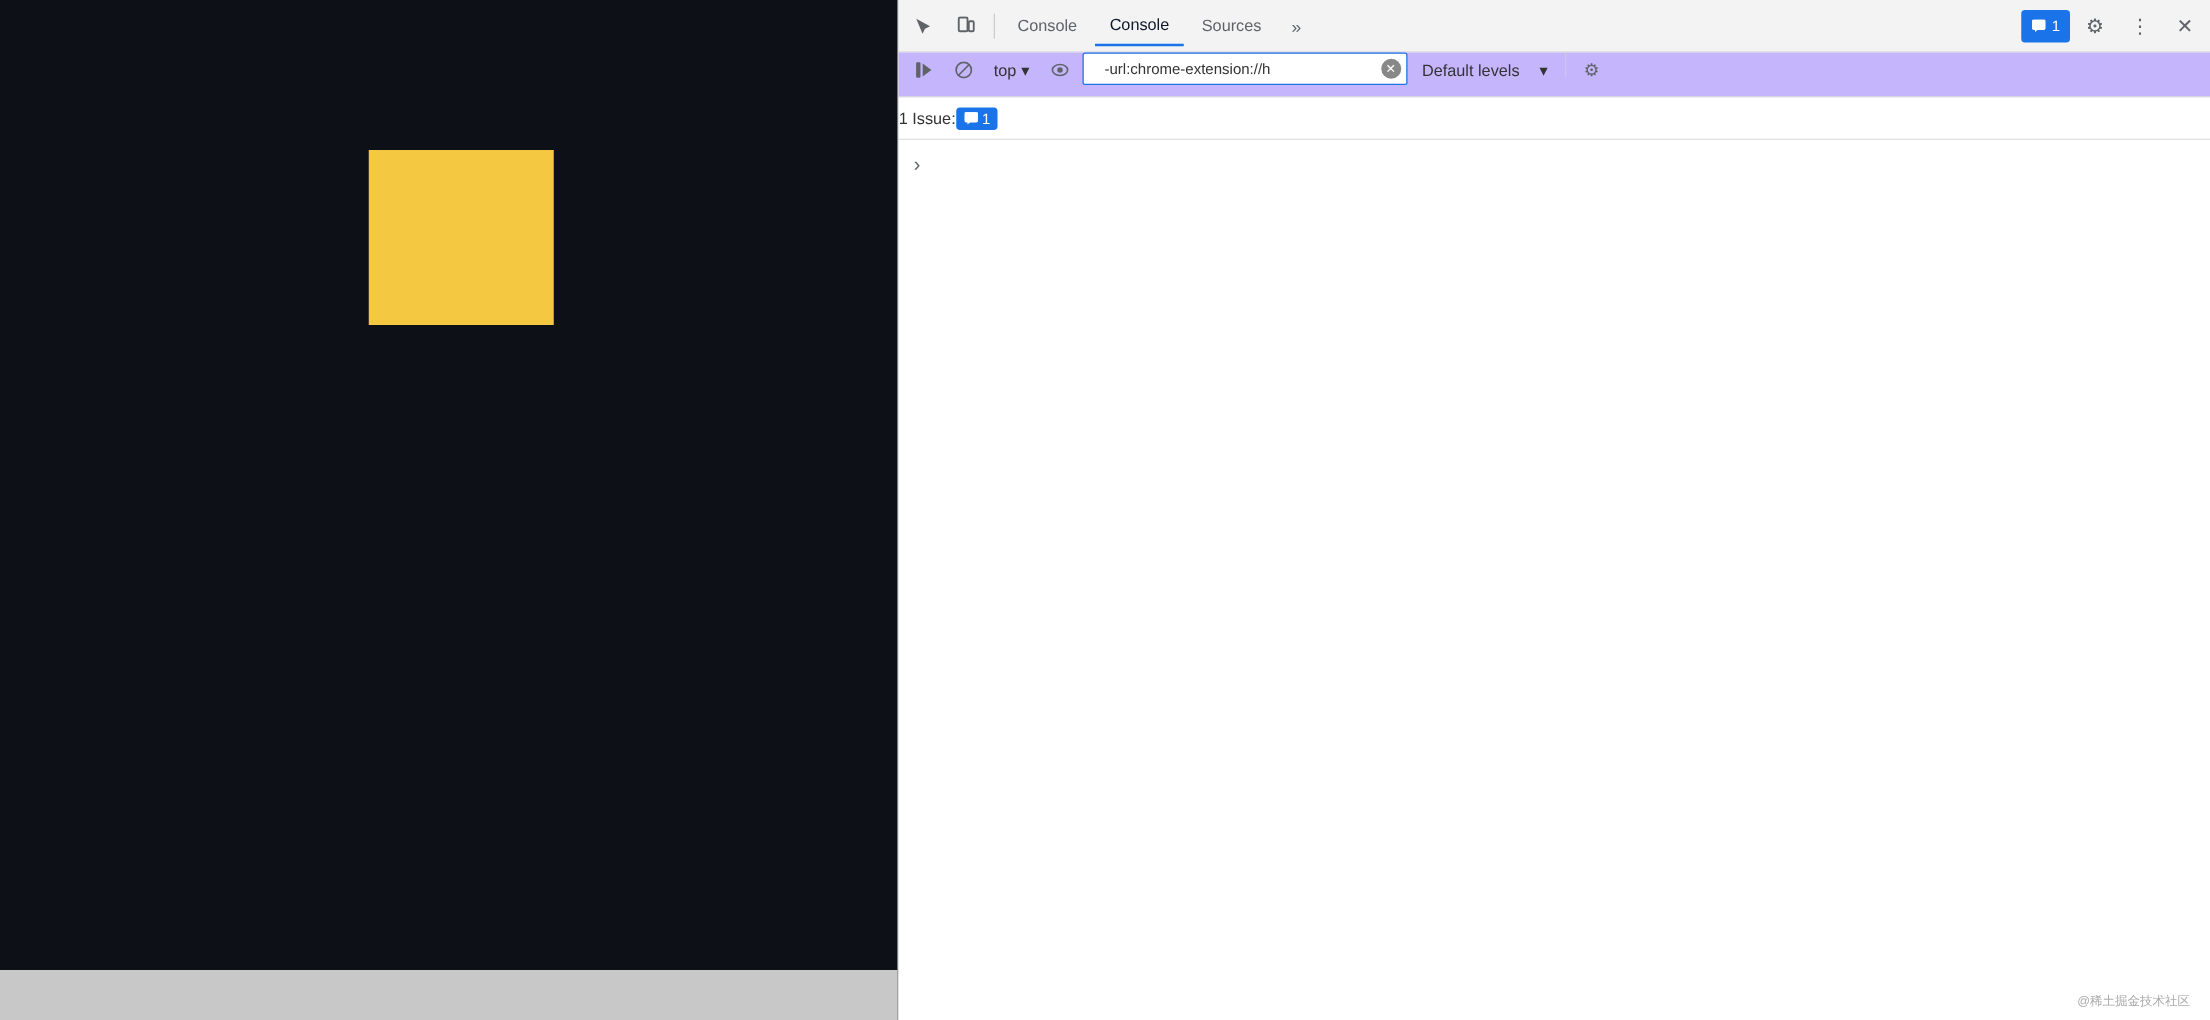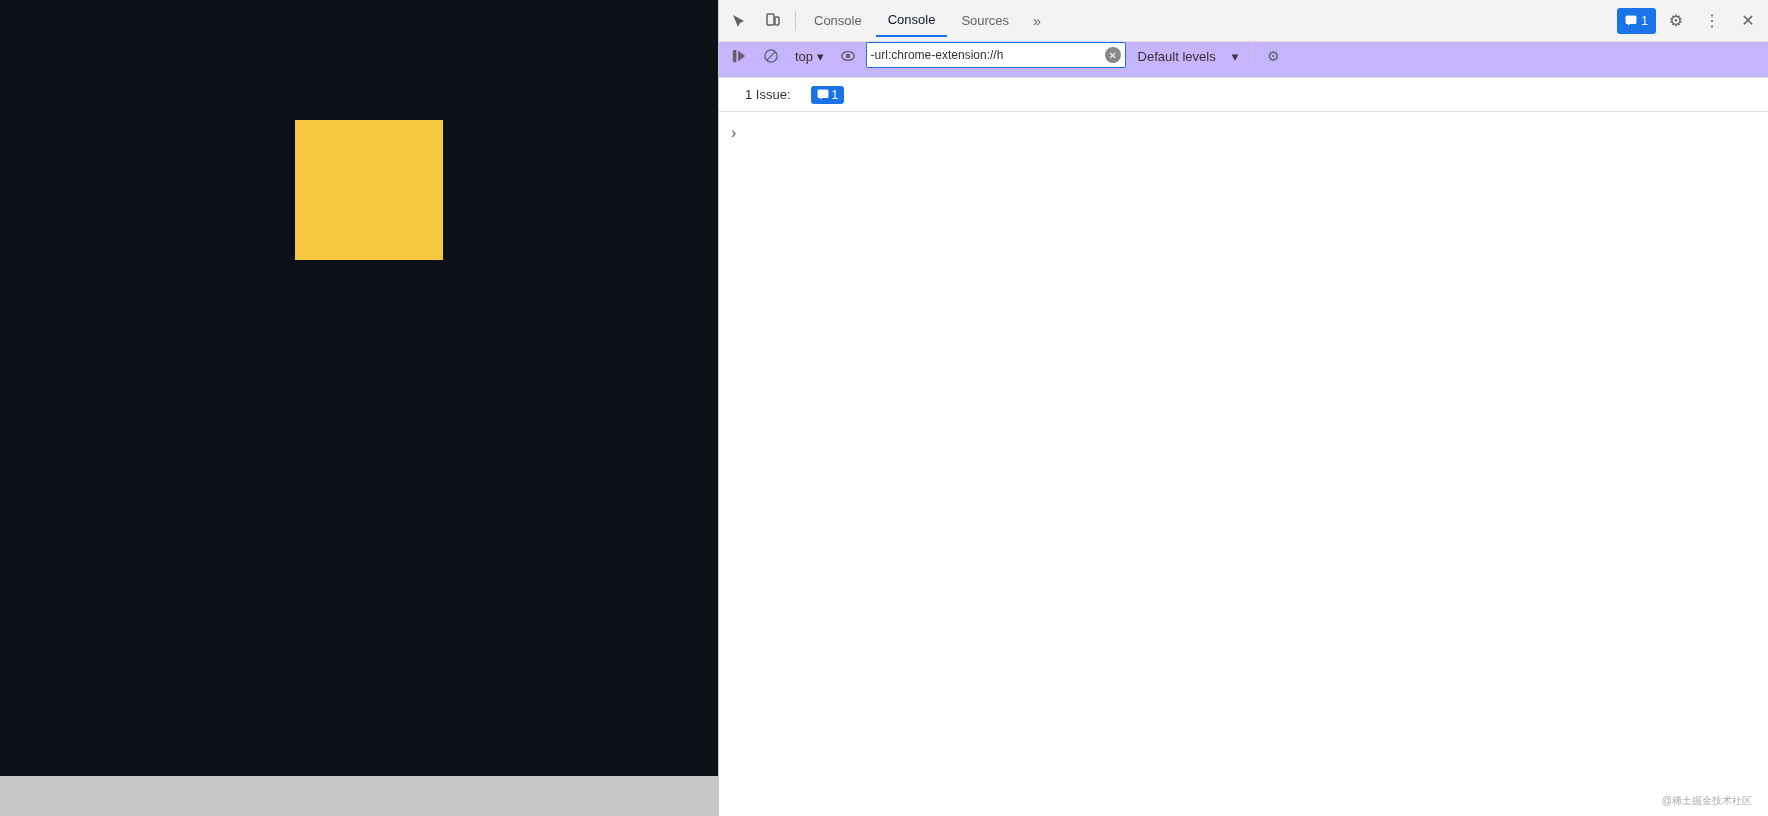--- a/index.html
+++ b/index.html
@@ -202,20 +202,21 @@
     }
 
     .url-input {
       border: none;
       outline: none;
       font-size: 12px;
       color: #333;
       flex: 1;
       background: transparent;
       min-width: 0;
+      margin-left: 13px;
     }
 
     .url-clear-btn {
       width: 16px;
       height: 16px;
       display: flex;
       align-items: center;
       justify-content: center;
       background: #888;
       color: white;
@@ -261,22 +262,22 @@
       font-size: 14px;
     }
 
     
     .issue-bar {
       display: flex;
       align-items: center;
       height: 34px;
       background-color: #ffffff;
       border-bottom: 1px solid #e0e0e0;
-      padding: 0 26px;
-      gap: 20px;
+      padding: 0 0;
+      gap: 0;
     }
 
     .issue-count {
       font-size: 13px;
       color: #333;
     }
 
     .issue-badge {
       display: flex;
       align-items: center;

